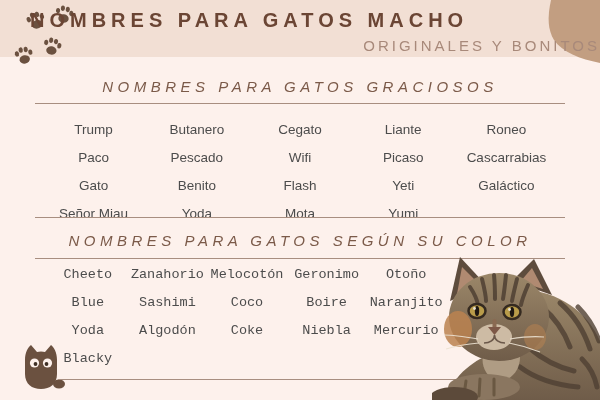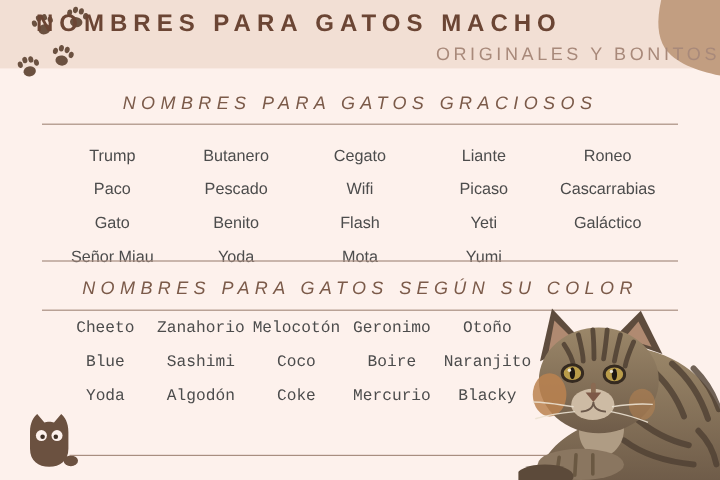--- a/index.html
+++ b/index.html
@@ -108,20 +108,21 @@
       <div class="cell">Geronimo</div>
       <div class="cell">Otoño</div>
       <div class="cell">Blue</div>
       <div class="cell">Sashimi</div>
       <div class="cell">Coco</div>
       <div class="cell">Boire</div>
       <div class="cell">Naranjito</div>
       <div class="cell">Yoda</div>
       <div class="cell">Algodón</div>
       <div class="cell">Coke</div>
+      <div class="cell">Niebla</div>
       <div class="cell">Mercurio</div>
       <div class="cell">Blacky</div>
     </div>
 
   <svg class="cat-icon" width="50" height="50" viewBox="0 0 50 50">
     <ellipse cx="43" cy="42" rx="6" ry="4.5" fill="#6b5140"></ellipse>
     <path d="M9,18 C9,10 12,5.5 15,3 L21,10 C23,9.2 27,9.2 29,10 L35,3 C38,5.5 41,10 41,18 L41,32 C41,42 34,47 25,47 C16,47 9,42 9,32 Z" fill="#6b5140"></path>
     <circle cx="18.5" cy="21" r="4.6" fill="#fdf1ec"></circle>
     <circle cx="31.5" cy="21" r="4.6" fill="#fdf1ec"></circle>
     <circle cx="19.5" cy="22" r="1.9" fill="#3e2f25"></circle>

